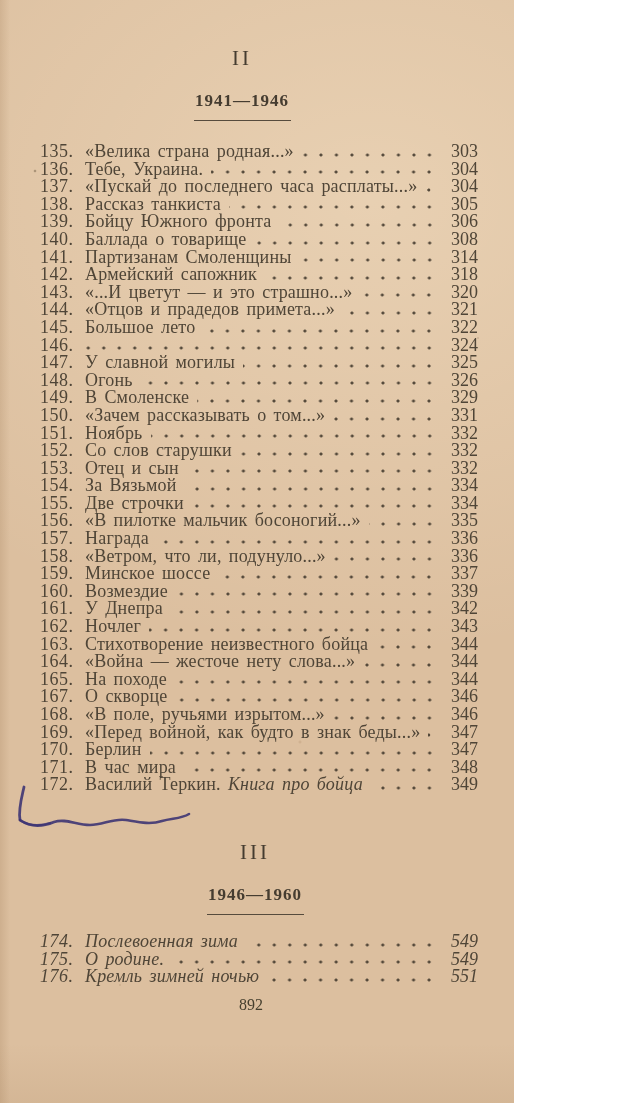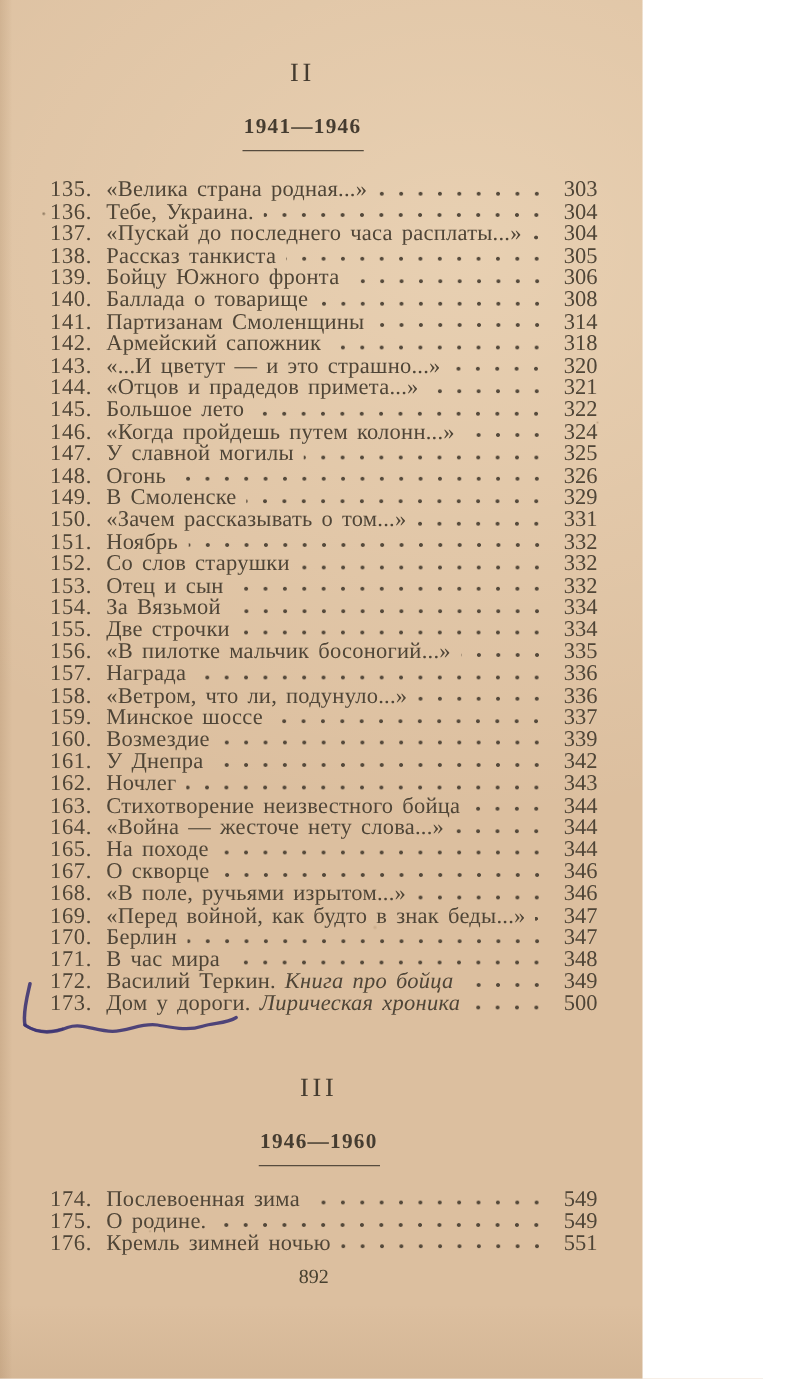--- a/index.html
+++ b/index.html
@@ -39,21 +39,21 @@
     border-top:1.6px solid #564b3d;
     margin:8px auto 0;
   }
   .shift-left{transform:translateX(-15px);}
   .shift-left2{transform:translateX(-2px);}
   ol.toc{
     list-style:none;
     margin:22px 0 0;
     padding:0 36px 0 40px;
   }
-  ol.toc.second{margin-top:18px;}
+  ol.toc.second{margin-top:18px;font-style:italic;}
   .row{
     display:flex;
     align-items:baseline;
     height:17.6px;
     font-size:18px;
     line-height:17.6px;
     white-space:nowrap;
   }
   .num{
     flex:none;
@@ -165,21 +165,20 @@
           <span class="pg">321</span>
         </li>
         <li class="row">
           <span class="num">145.</span>
           <span class="title">Большое лето</span>
           <span class="leader"></span>
           <span class="pg">322</span>
         </li>
         <li class="row">
           <span class="num">146.</span>
-          <span class="title">«Когда пройдешь путем колонн...»</span>
           <span class="leader"></span>
           <span class="pg">324</span>
         </li>
         <li class="row">
           <span class="num">147.</span>
           <span class="title">У славной могилы</span>
           <span class="leader"></span>
           <span class="pg">325</span>
         </li>
         <li class="row">
@@ -318,26 +317,20 @@
           <span class="num">171.</span>
           <span class="title">В час мира</span>
           <span class="leader"></span>
           <span class="pg">348</span>
         </li>
         <li class="row">
           <span class="num">172.</span>
           <span class="title">Василий Теркин.<i> Книга про бойца</i></span>
           <span class="leader"></span>
           <span class="pg">349</span>
-        </li>
-        <li class="row">
-          <span class="num">173.</span>
-          <span class="title">Дом у дороги.<i> Лирическая хроника</i></span>
-          <span class="leader"></span>
-          <span class="pg">500</span>
         </li>
       </ol>
   </div>
 
   <div>
     <div class="numeral shift-left2">III</div>
     <div class="years shift-left2">1946—1960</div>
     <div class="rule shift-left2"></div>
     <ol class="toc second">
         <li class="row">

